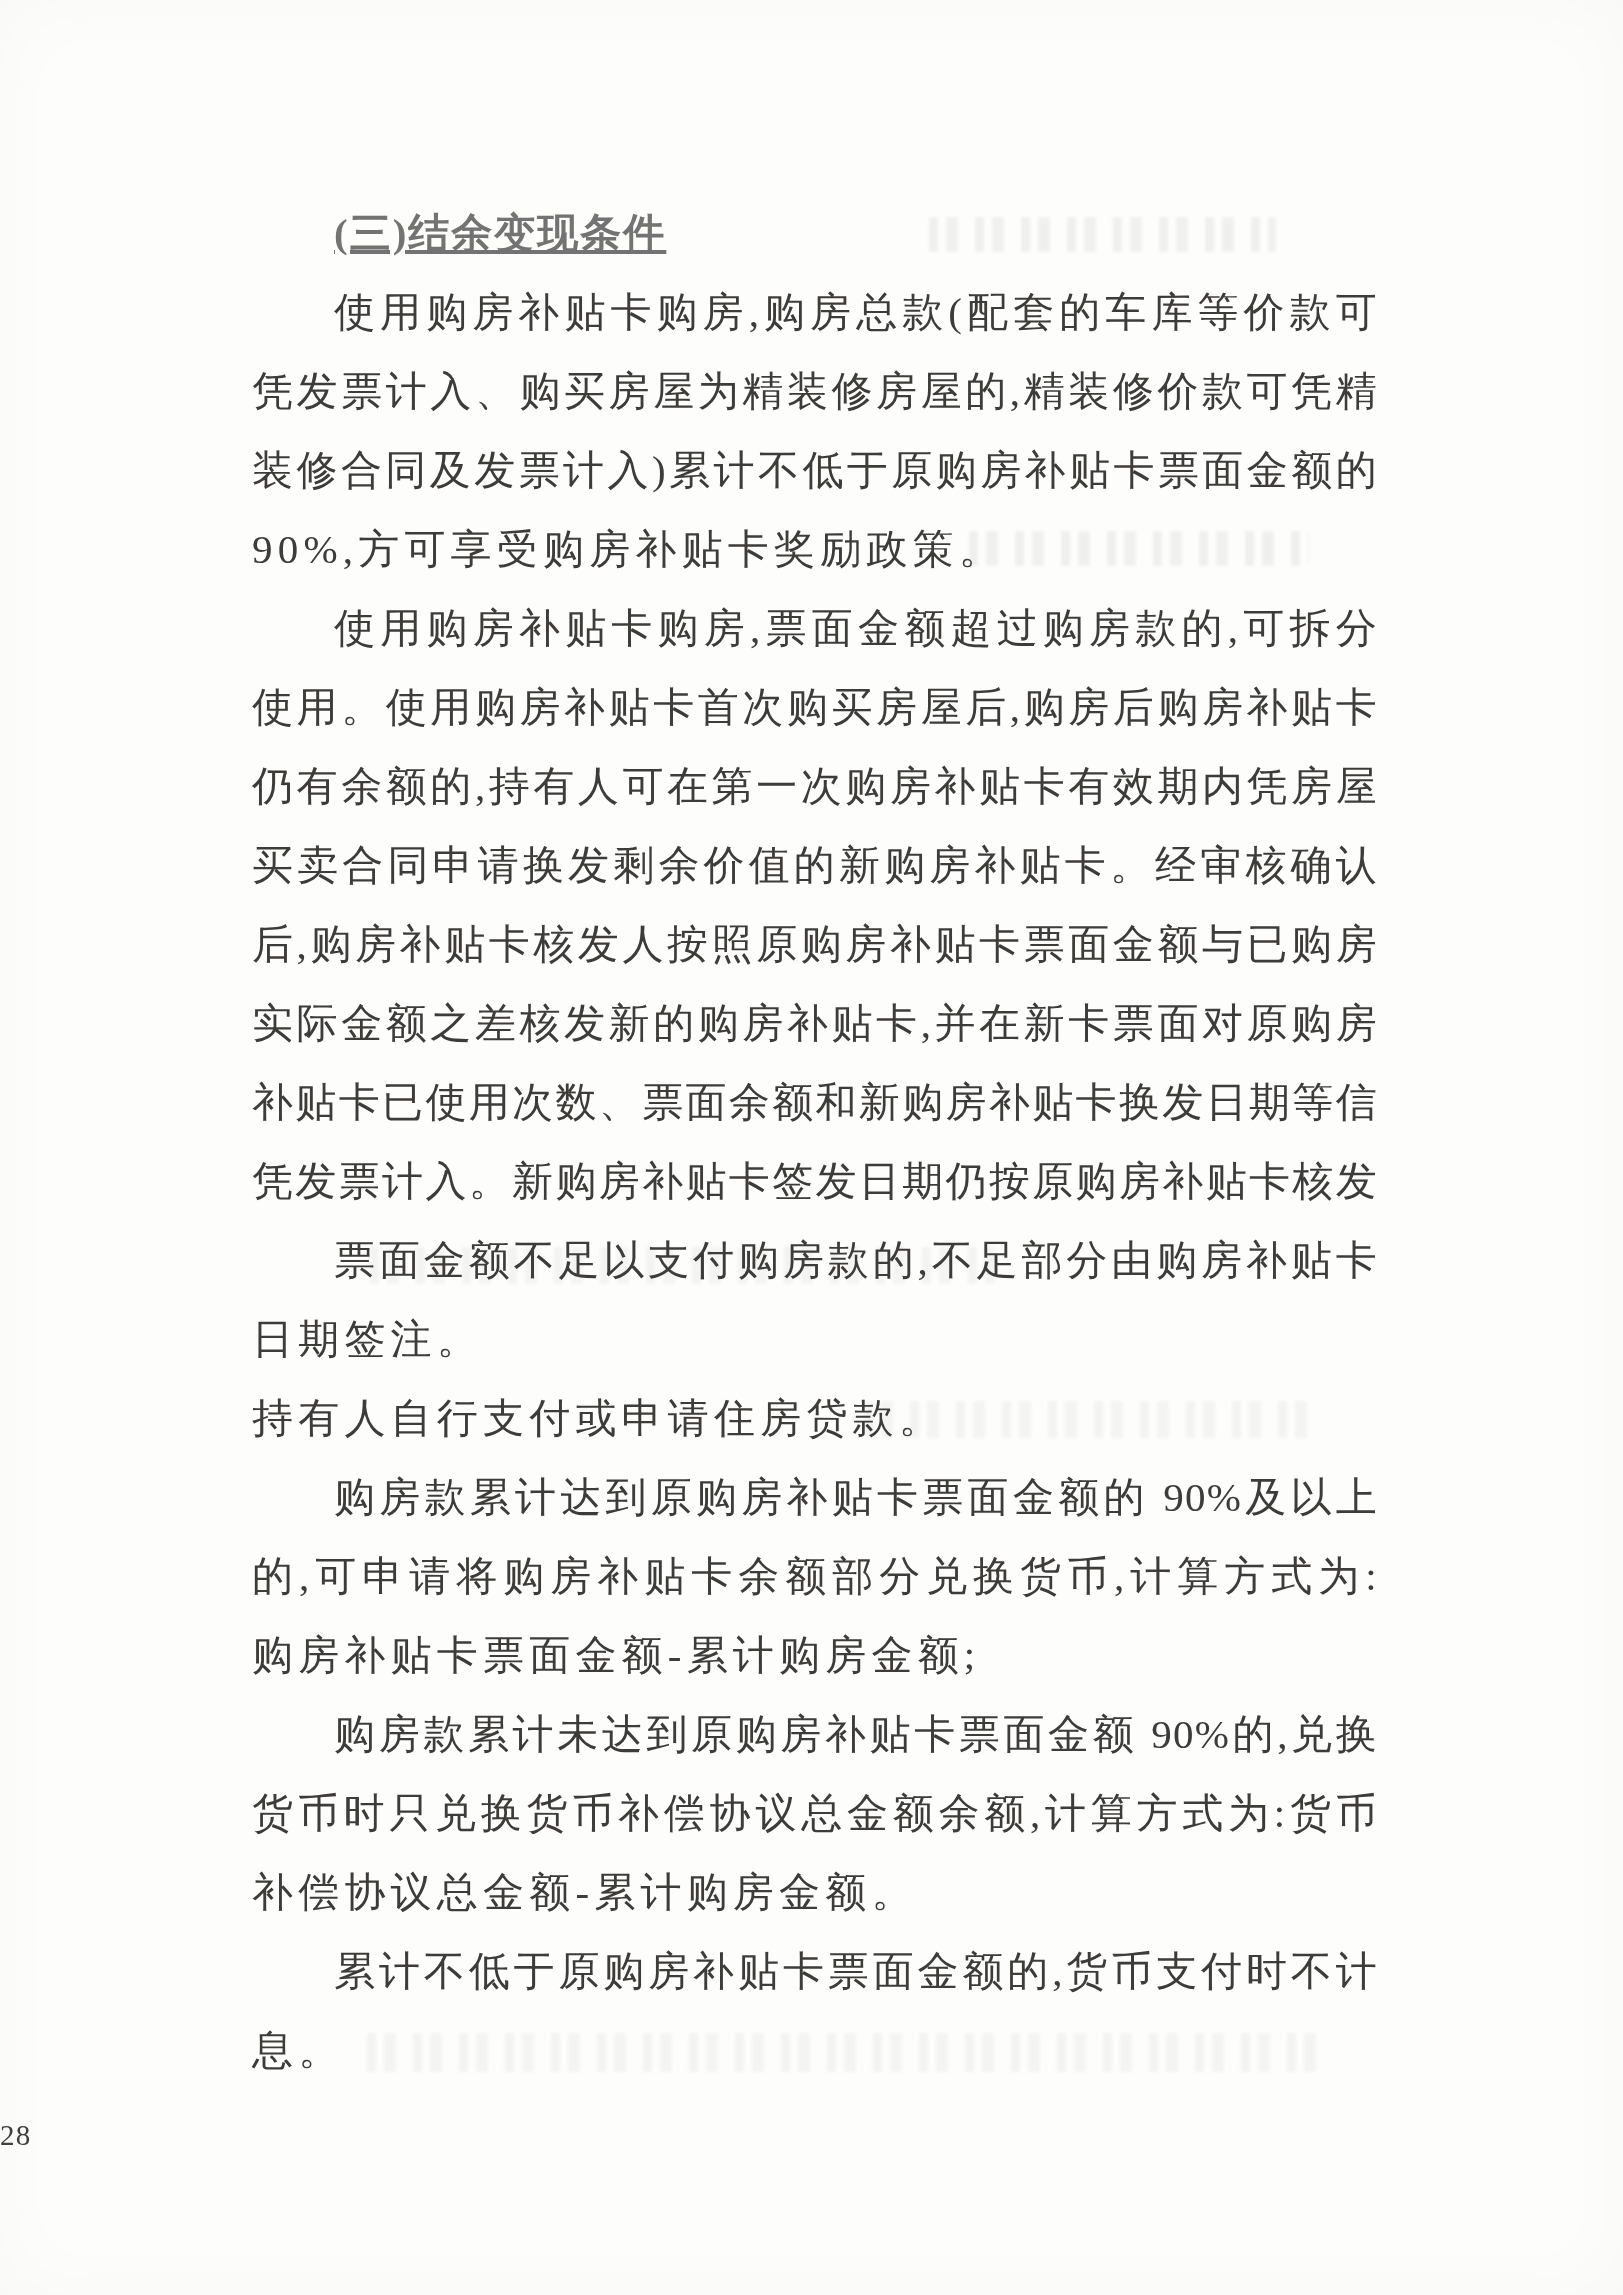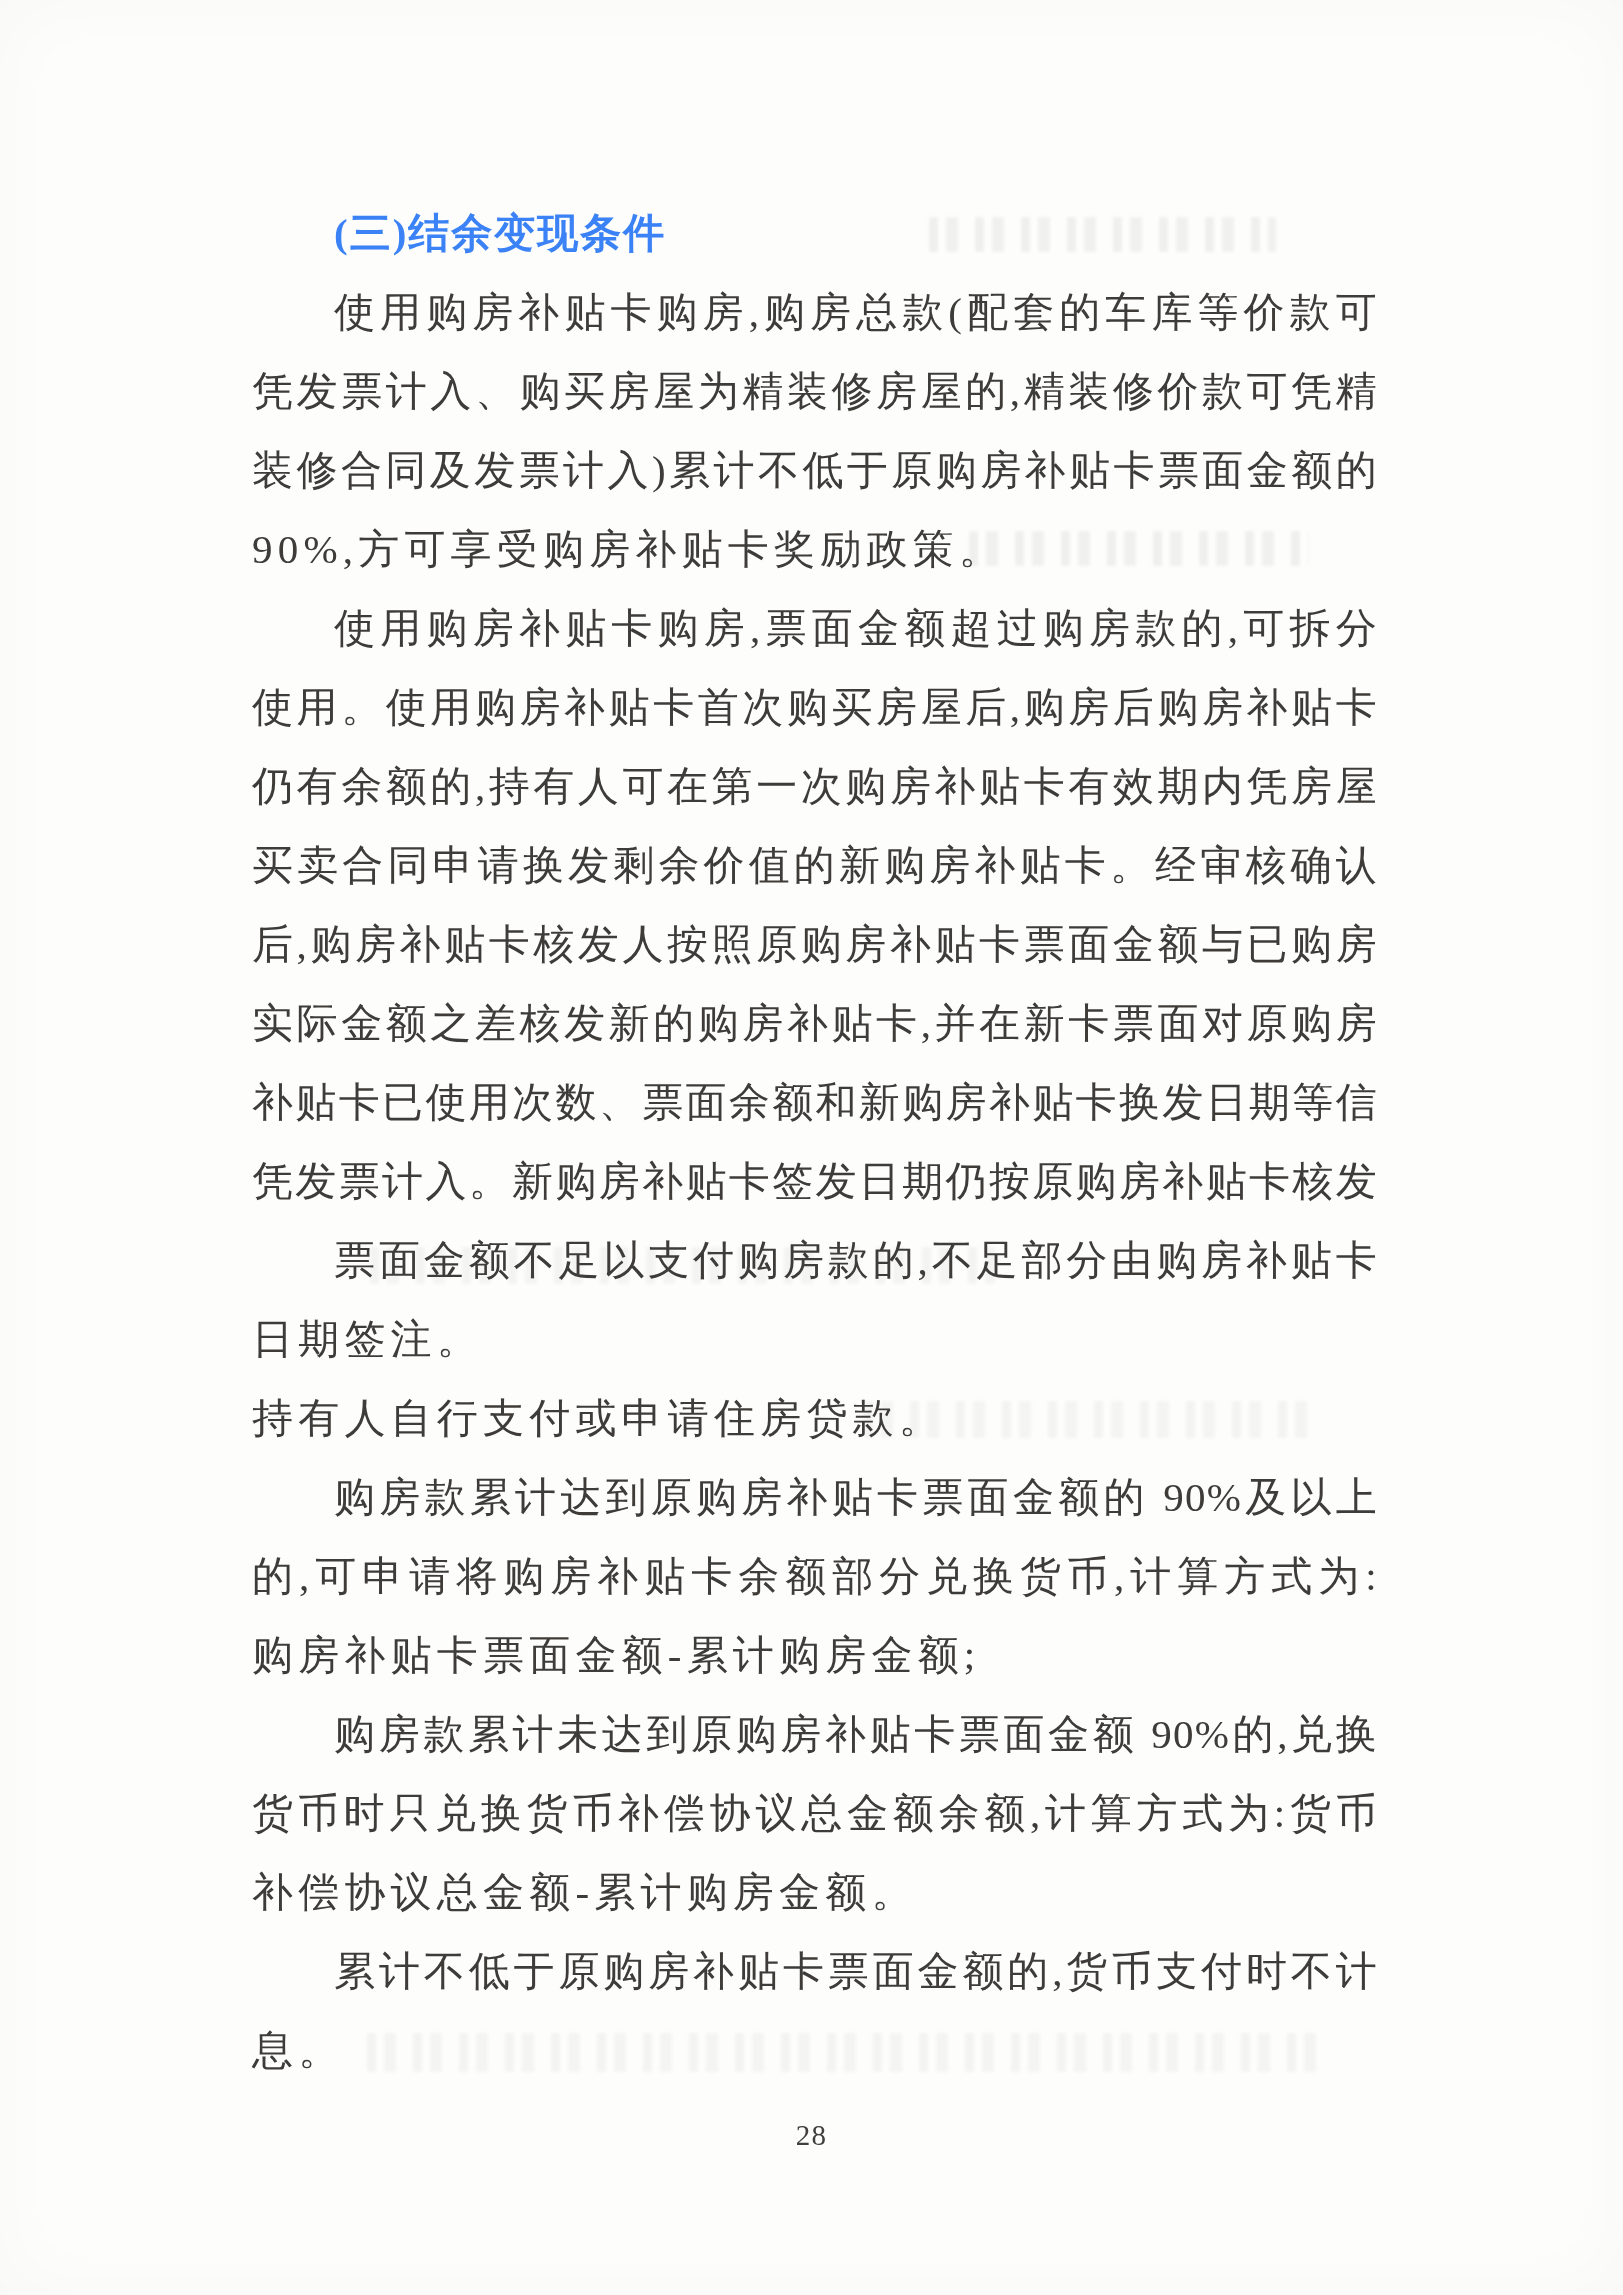--- a/index.html
+++ b/index.html
@@ -45,32 +45,32 @@
   .line.end {
     text-align: center;
     text-align-last: left;
     letter-spacing: 5.2px;
   }
   .line.ind {
     text-indent: 82px;
   }
   .line.heading {
     font-weight: 700;
-    color: #3b82f6;
+    color: #737373;
     text-align: left;
     text-align-last: left;
     text-indent: 82px;
     letter-spacing: 2px;
+    text-decoration: underline;
   }
   .page-number {
     position: absolute;
     top: 2119px;
     left: 0;
     width: 100%;
-    text-align: center;
     font-size: 29px;
     letter-spacing: 1.3px;
     color: #42403d;
   }
   
   .smudge {
     position: absolute;
     opacity: 0.07;
     filter: blur(1.6px);
     background: repeating-linear-gradient(

